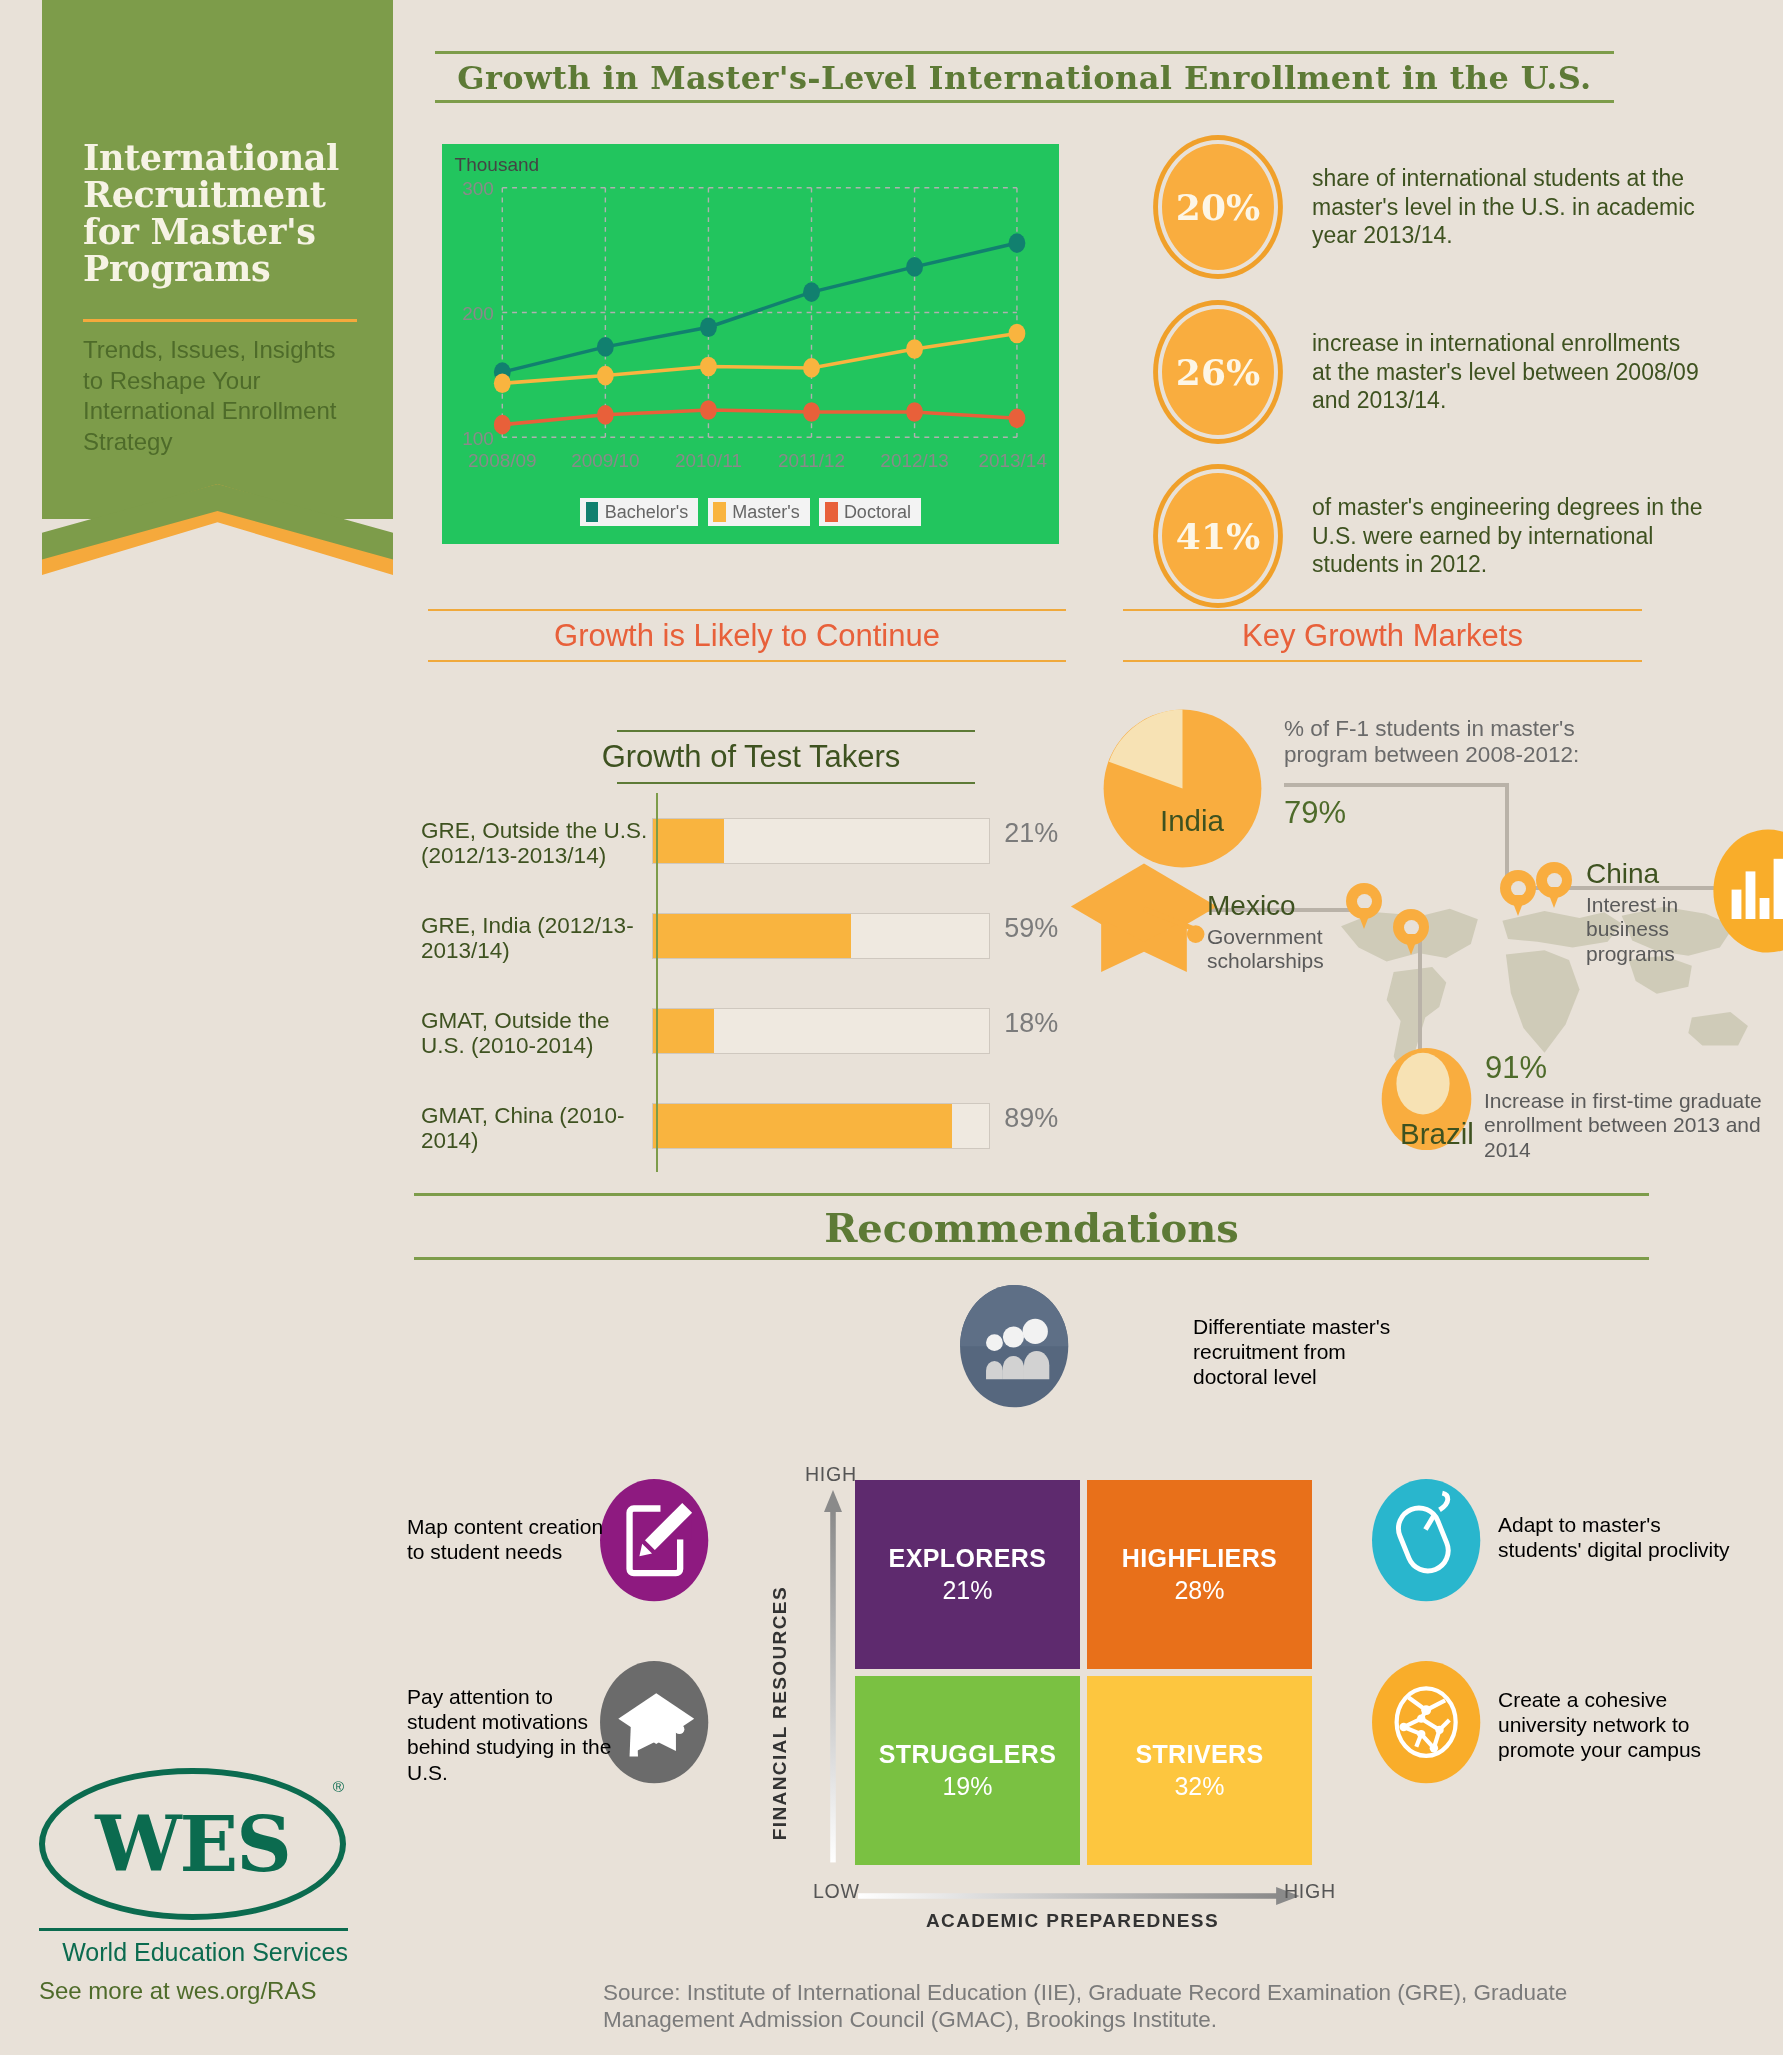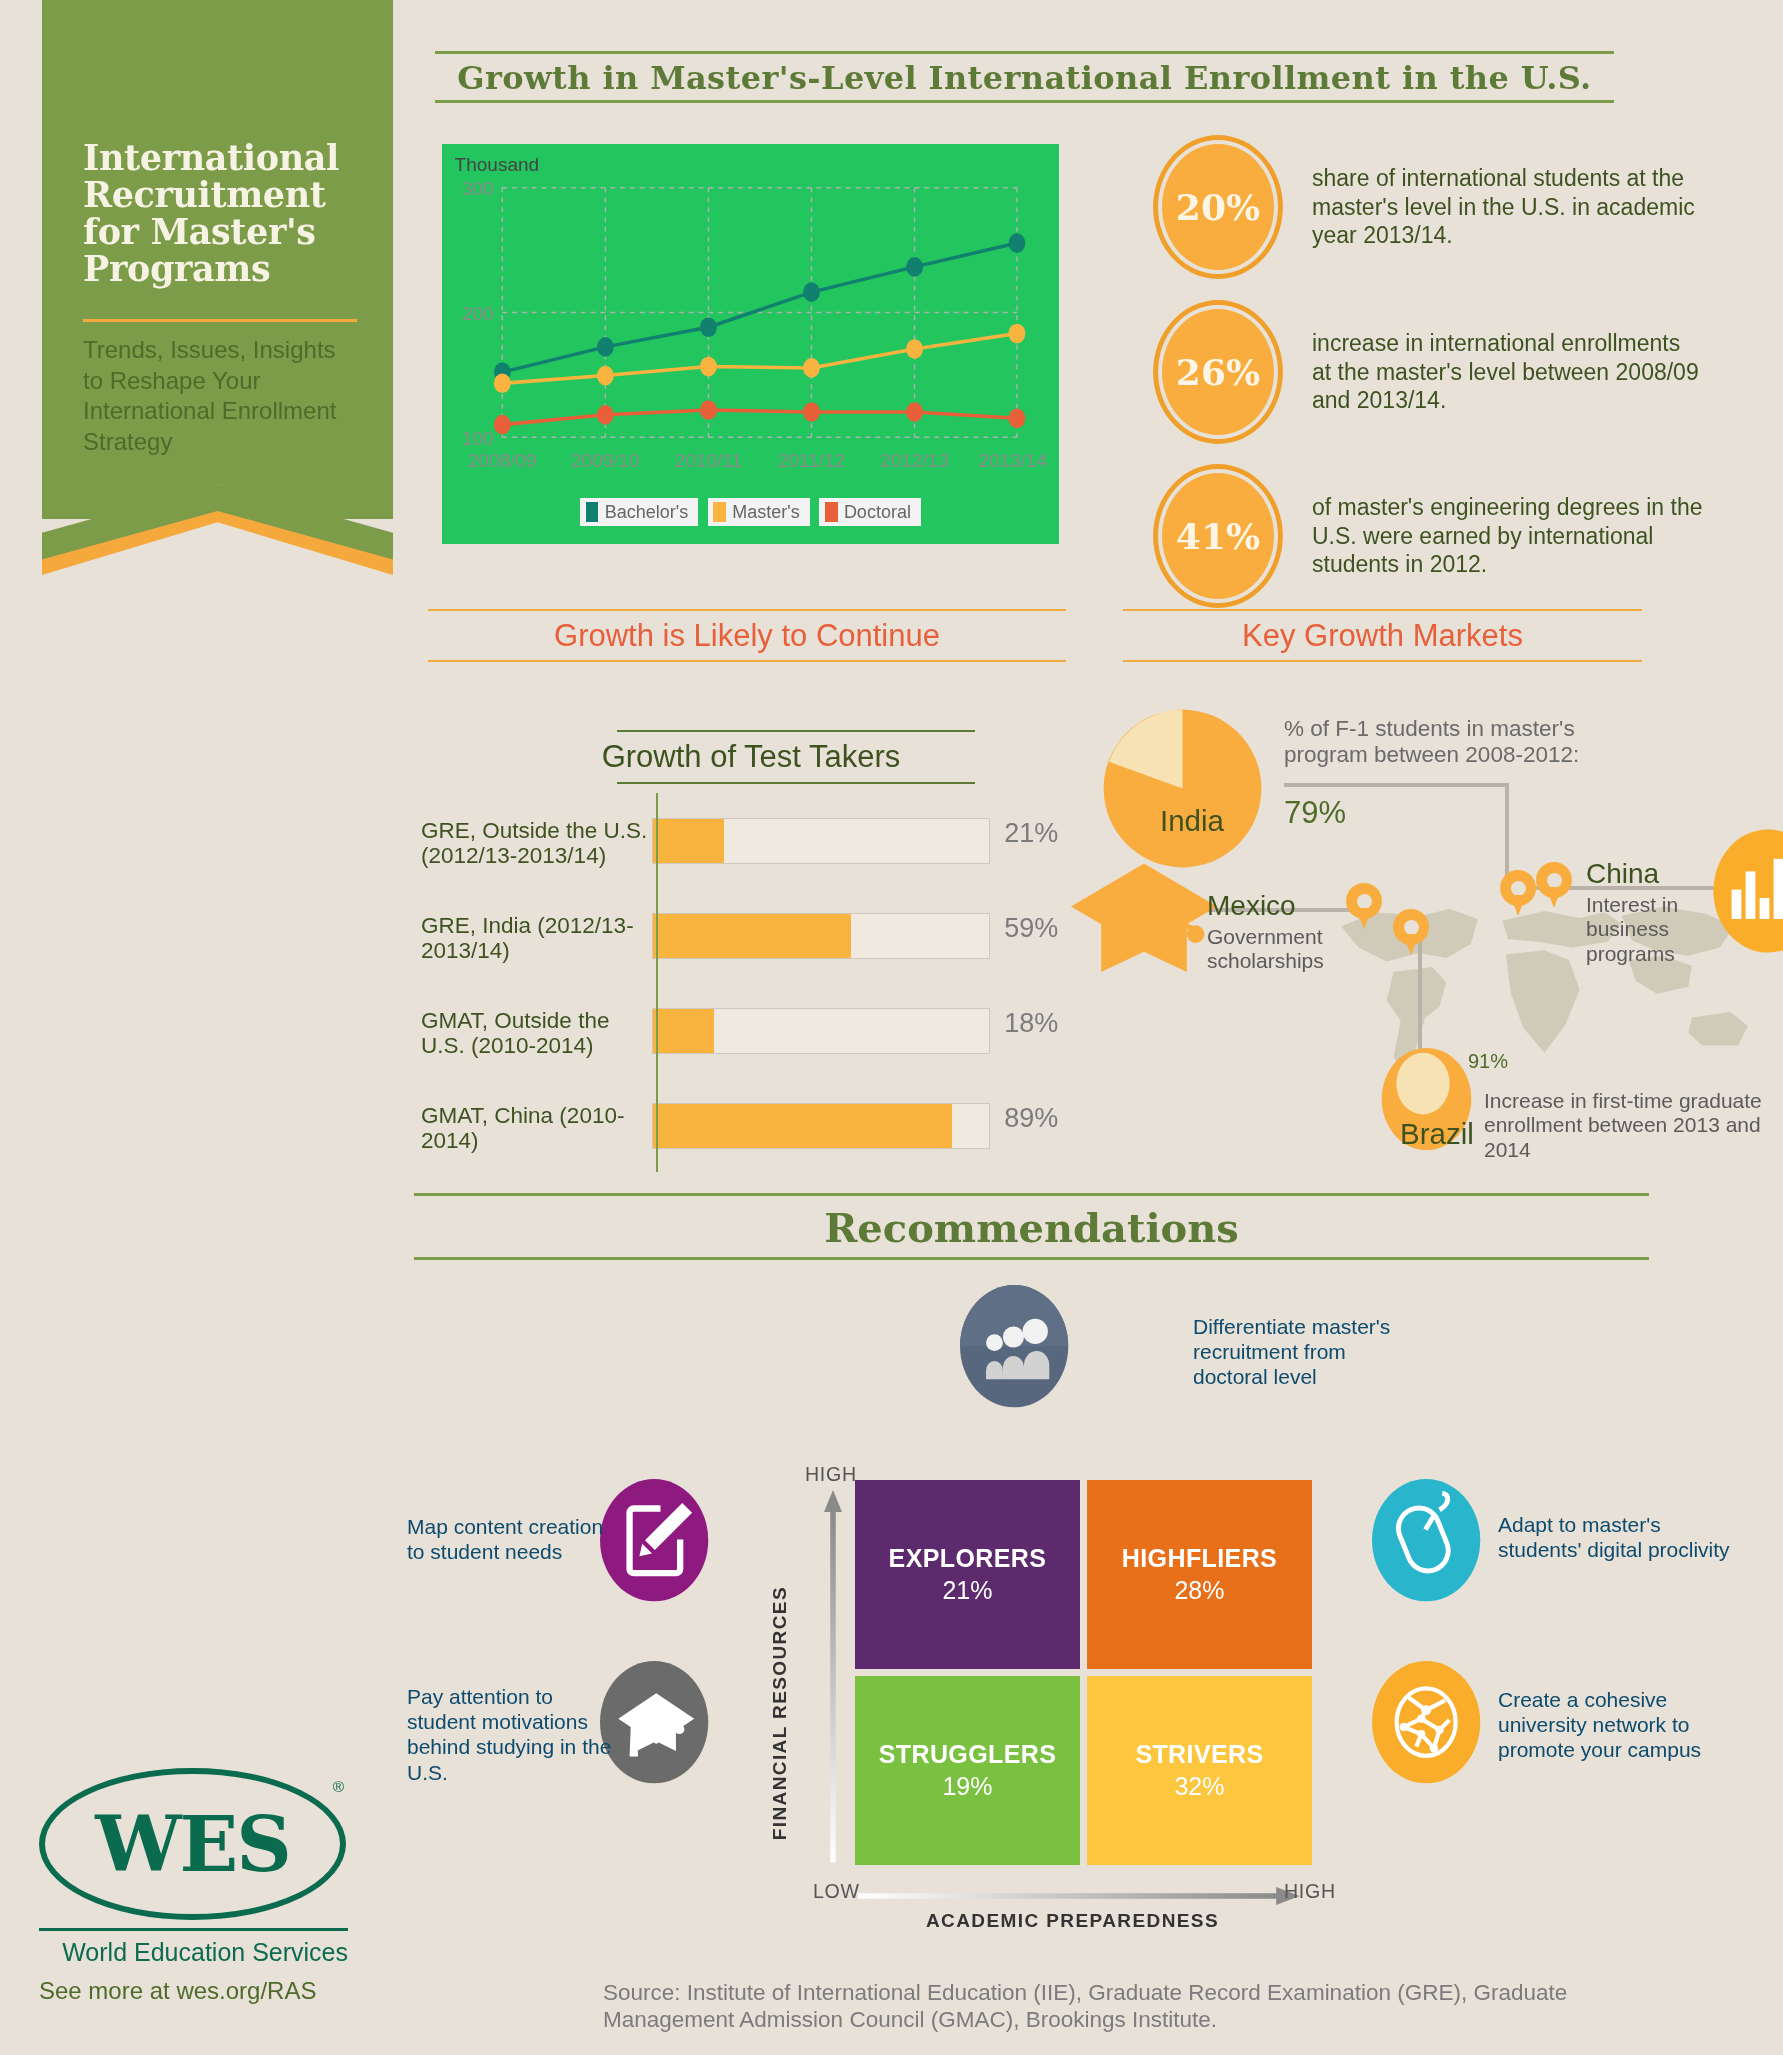--- a/index.html
+++ b/index.html
@@ -84,21 +84,21 @@
   .pin{position:absolute;width:36px;height:48px;}
   .pin .head{width:36px;height:36px;border-radius:50%;background:#f9ad3f;position:absolute;top:0;left:0;}
   .pin .dot{width:15.4px;height:15.4px;border-radius:50%;background:#e8e1d8;position:absolute;top:10.5px;left:10.5px;}
   .pin .tip{position:absolute;top:25px;left:9.8px;width:0;height:0;
     border-left:8.4px solid transparent;border-right:8.4px solid transparent;border-top:21px solid #f9ad3f;}
   .connector{position:absolute;background:#b9b2a8;}
 
   .cname{font-size:28px;color:#3e5220;}
   .cdesc{font-size:21px;color:#5a5a5a;line-height:1.16;}
   .cpct{font-size:28px;color:#4e6b2a;}
-  .rtxt{font-size:21px;color:#0c4a6e;line-height:1.2;}
+  .rtxt{font-size:21px;color:#000000;line-height:1.2;}
 
   
   #matrix{left:855px;top:1480px;width:456px;height:393px;}
   .cell{position:absolute;width:225px;height:189px;color:#fff;
     display:flex;flex-direction:column;align-items:center;justify-content:center;}
   .cell .nm{font-size:25px;font-weight:bold;letter-spacing:0.4px;}
   .cell .pc{font-size:25px;margin-top:2.8px;}
   #c-expl{left:0;top:0;background:#5e2a6e;}
   #c-high{left:232px;top:0;background:#e8701a;}
   #c-stru{left:0;top:196px;background:#7ac142;}
@@ -342,21 +342,21 @@
       <rect x="88" y="44" width="14" height="86"></rect>
       <rect x="108" y="78" width="14" height="52"></rect>
     </g>
   </svg>
 
   <svg class="abs" style="left:300px;top:345px;" width="91" height="104" data-name="brazil-circle-chart" viewBox="0 0 130 148">
     <ellipse cx="65" cy="74" rx="64" ry="73" fill="#f9ad3f"></ellipse>
     <ellipse cx="60" cy="52" rx="38" ry="44" fill="#f7e2b4"></ellipse>
   </svg>
   <div class="abs" style="left:319px;top:415px;" data-name="brazil-label">Brazil</div>
-  <div class="abs cpct" style="left:387px;top:348px;font-size:20px;" data-name="brazil-value">91%</div>
+  <div class="abs cpct" style="left:404px;top:348px;font-size:31px;" data-name="brazil-value">91%</div>
   <div class="abs cdesc" style="left:403px;top:387px;width:309px;" data-name="brazil-desc">Increase in first-time graduate enrollment between 2013 and 2014</div>
 </div>
 <style>
   #mapsec [data-name="india-label"], #mapsec [data-name="brazil-label"]{font-size:29.5px;color:#3e5220;}
 </style>
 
 <div class="abs sechead" id="h4" data-name="section-header-recommendations">
   <div class="lineT" data-name="rule-top"></div>
   <div class="txt" data-name="section-title">Recommendations</div>
   <div class="lineB" data-name="rule-bottom"></div>

